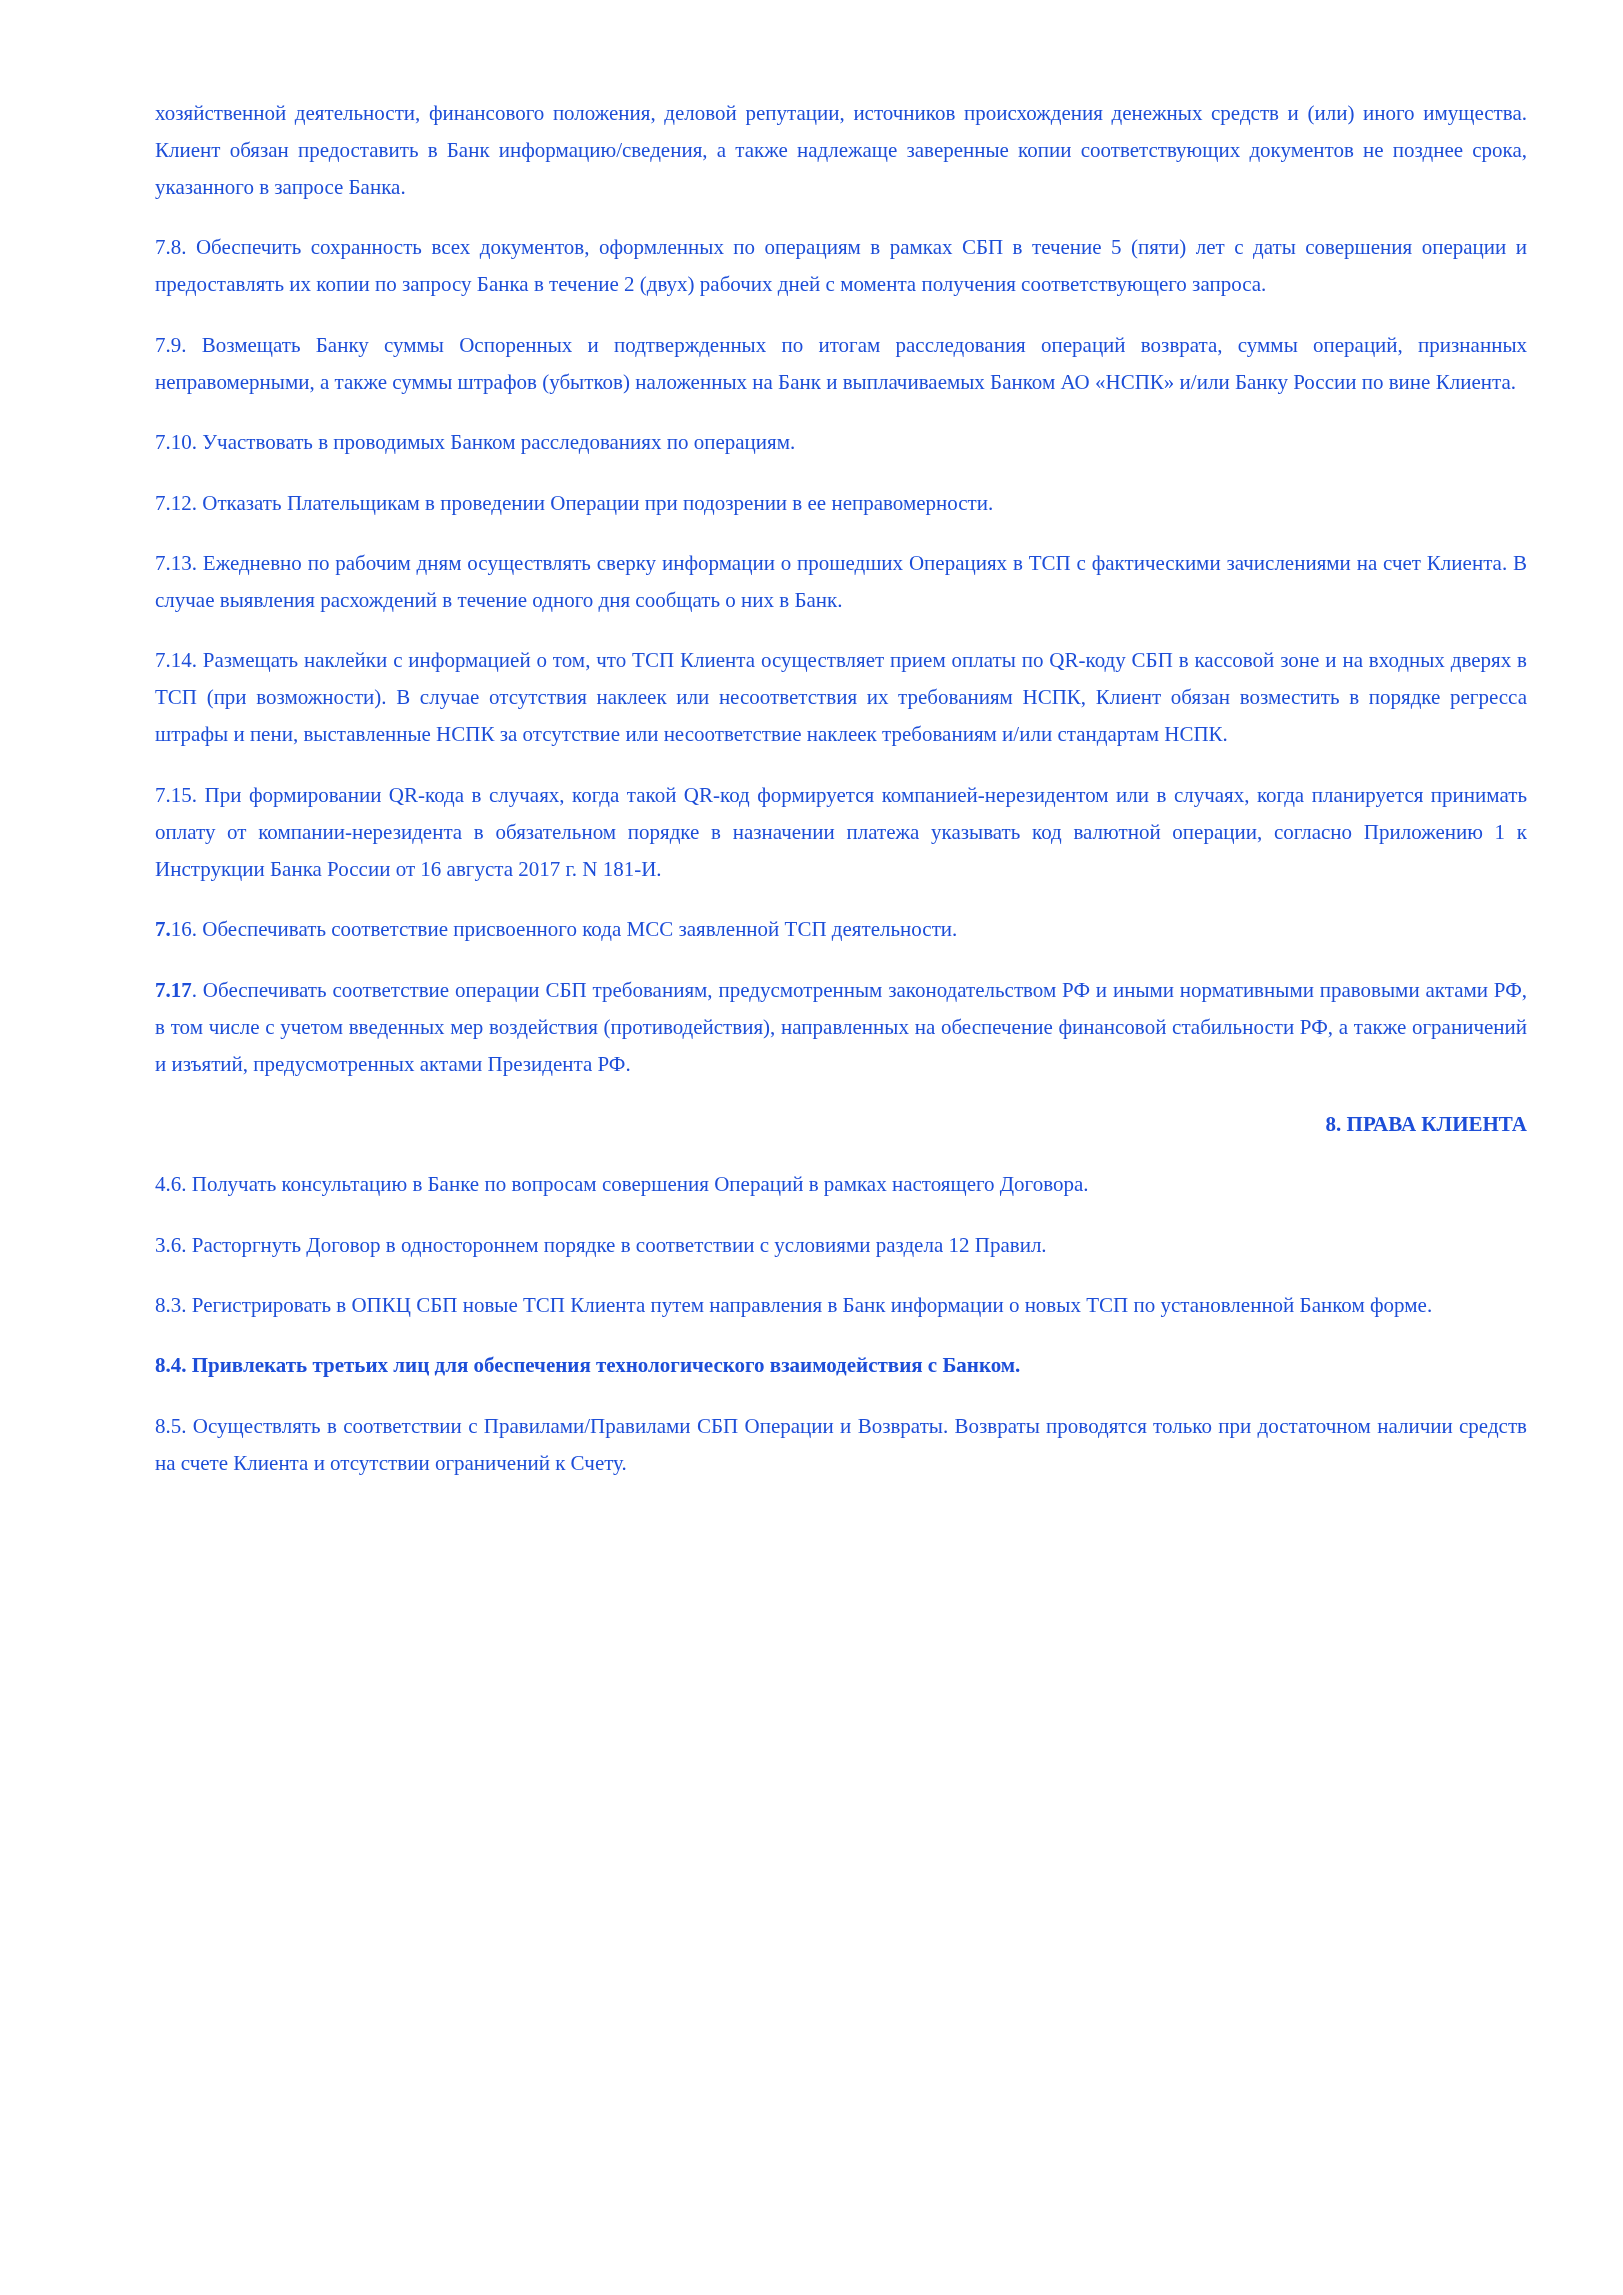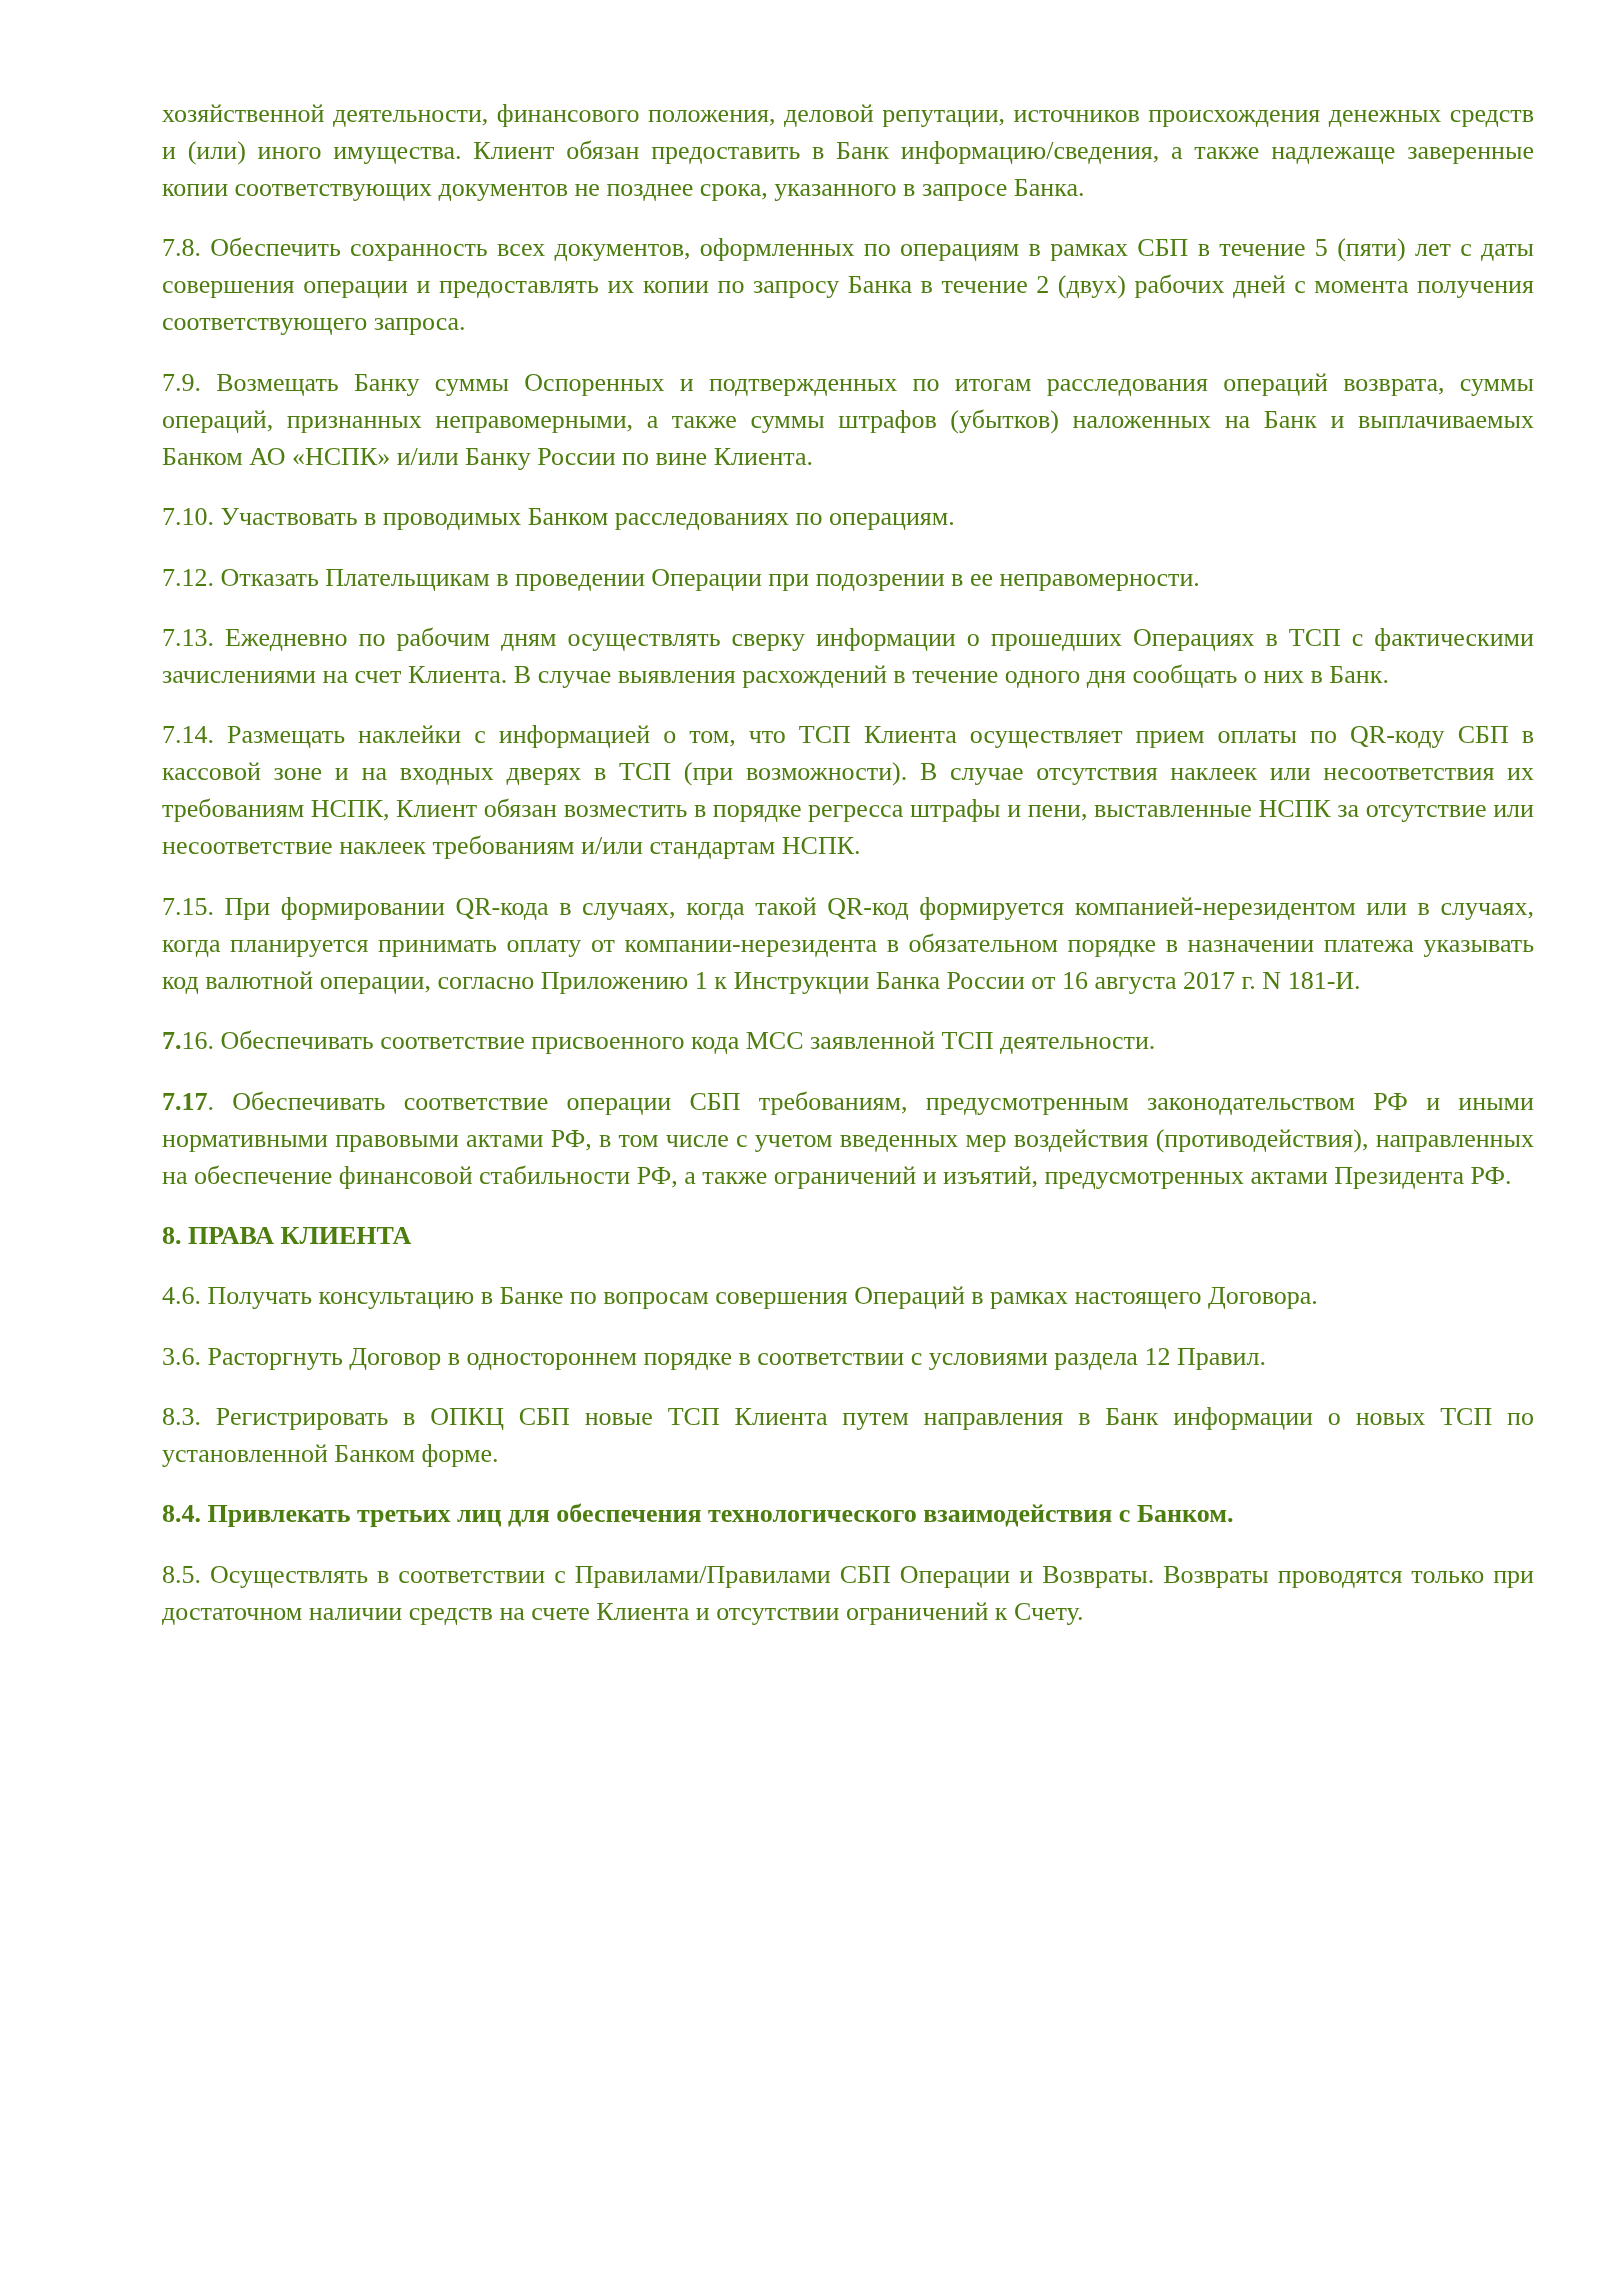--- a/index.html
+++ b/index.html
@@ -8,40 +8,40 @@
     background: #ffffff;
   }
   body {
     width: 1623px;
     height: 2295px;
     position: relative;
     overflow: hidden;
   }
   .page {
     position: absolute;
-    left: 162px;
+    left: 155px;
     top: 95px;
     width: 1372px;
     font-family: "Liberation Serif", "DejaVu Serif", serif;
-    font-size: 26px;
+    font-size: 21px;
     line-height: 37px;
-    color: #4d7c0f;
+    color: #1d4ed8;
   }
   .para {
     margin: 0 0 23.4px 0;
     text-align: justify;
     text-align-last: left;
   }
   .para.extra-gap {
     margin-top: 5px;
     font-weight: bold;
   }
   .heading {
     margin: 0 0 23.4px 0;
-    text-align: left;
+    text-align: right;
     font-weight: bold;
   }
   .num-bold { font-weight: bold; }
 </style>
 </head>
 <body>
 
 <div class="page">
 
   <p class="para">хозяйственной деятельности, финансового положения, деловой репутации, источников происхождения денежных средств и (или) иного имущества. Клиент обязан предоставить в Банк информацию/сведения, а также надлежаще заверенные копии соответствующих документов не позднее срока, указанного в запросе Банка.</p>

